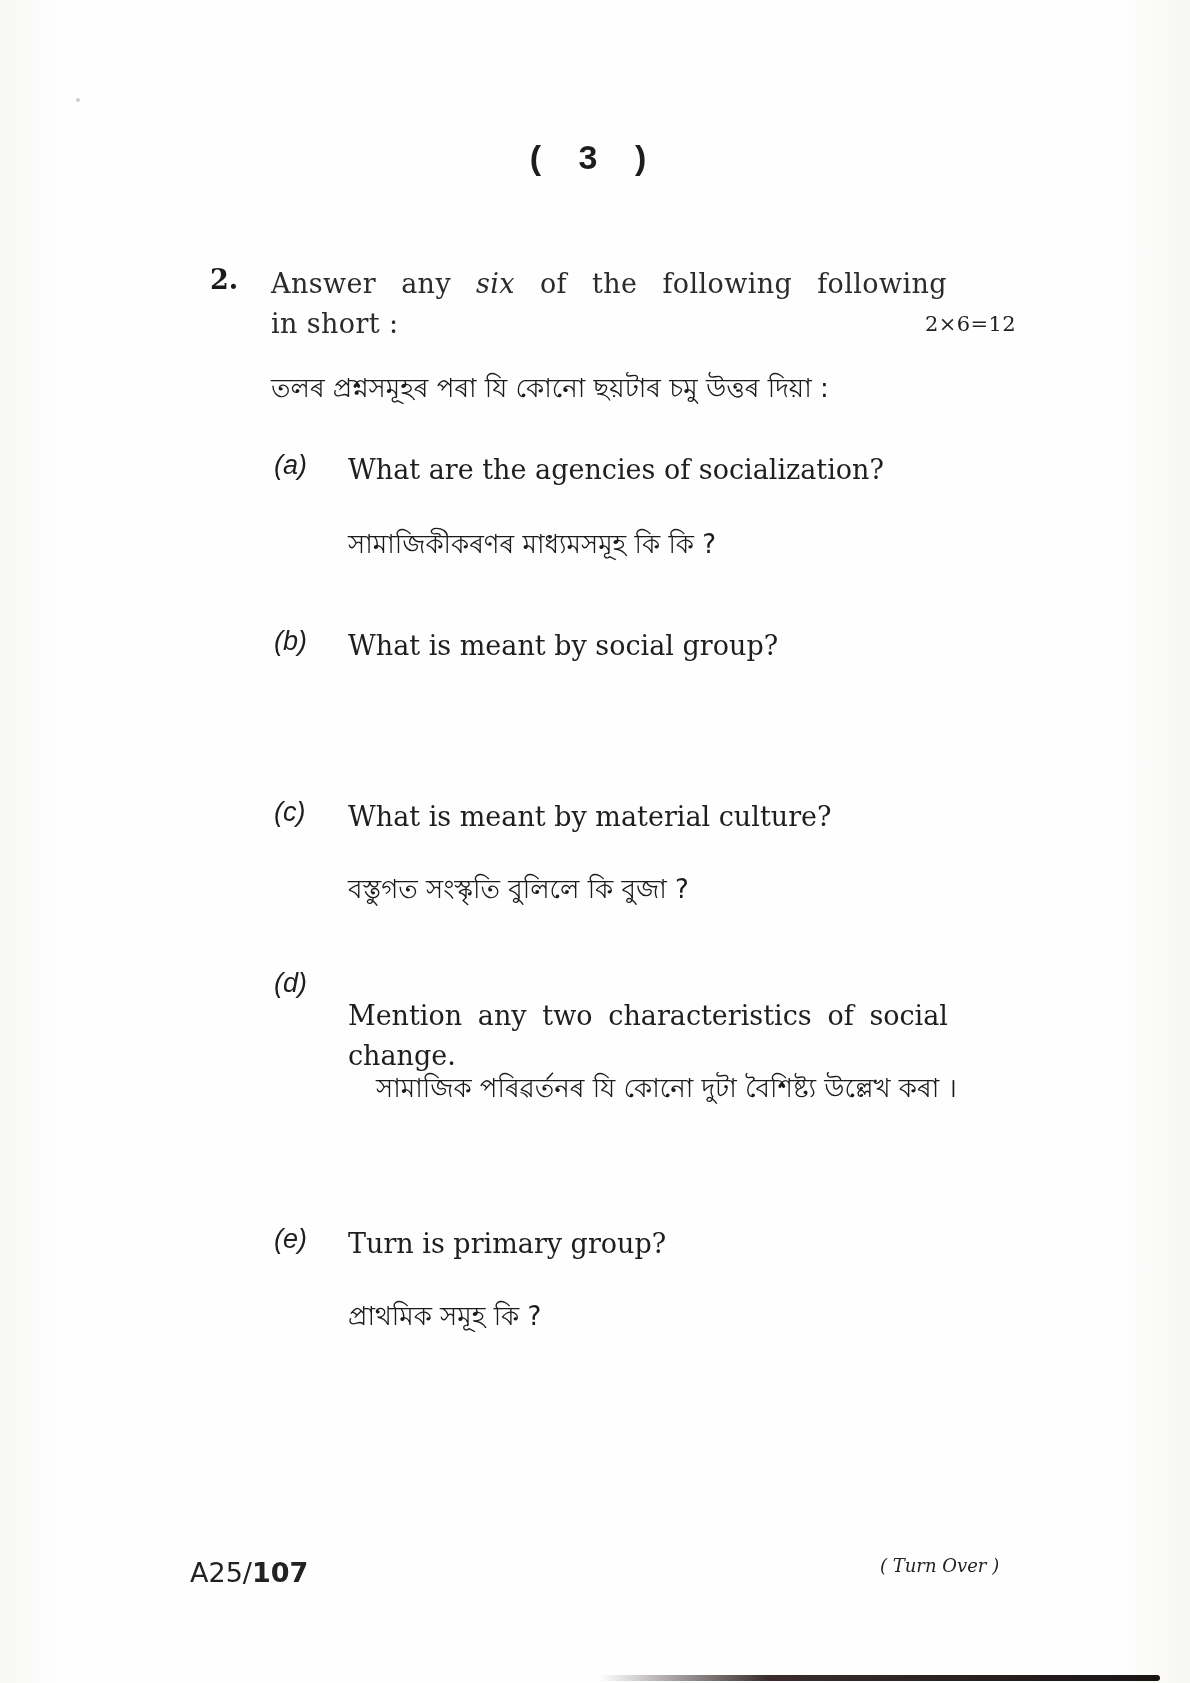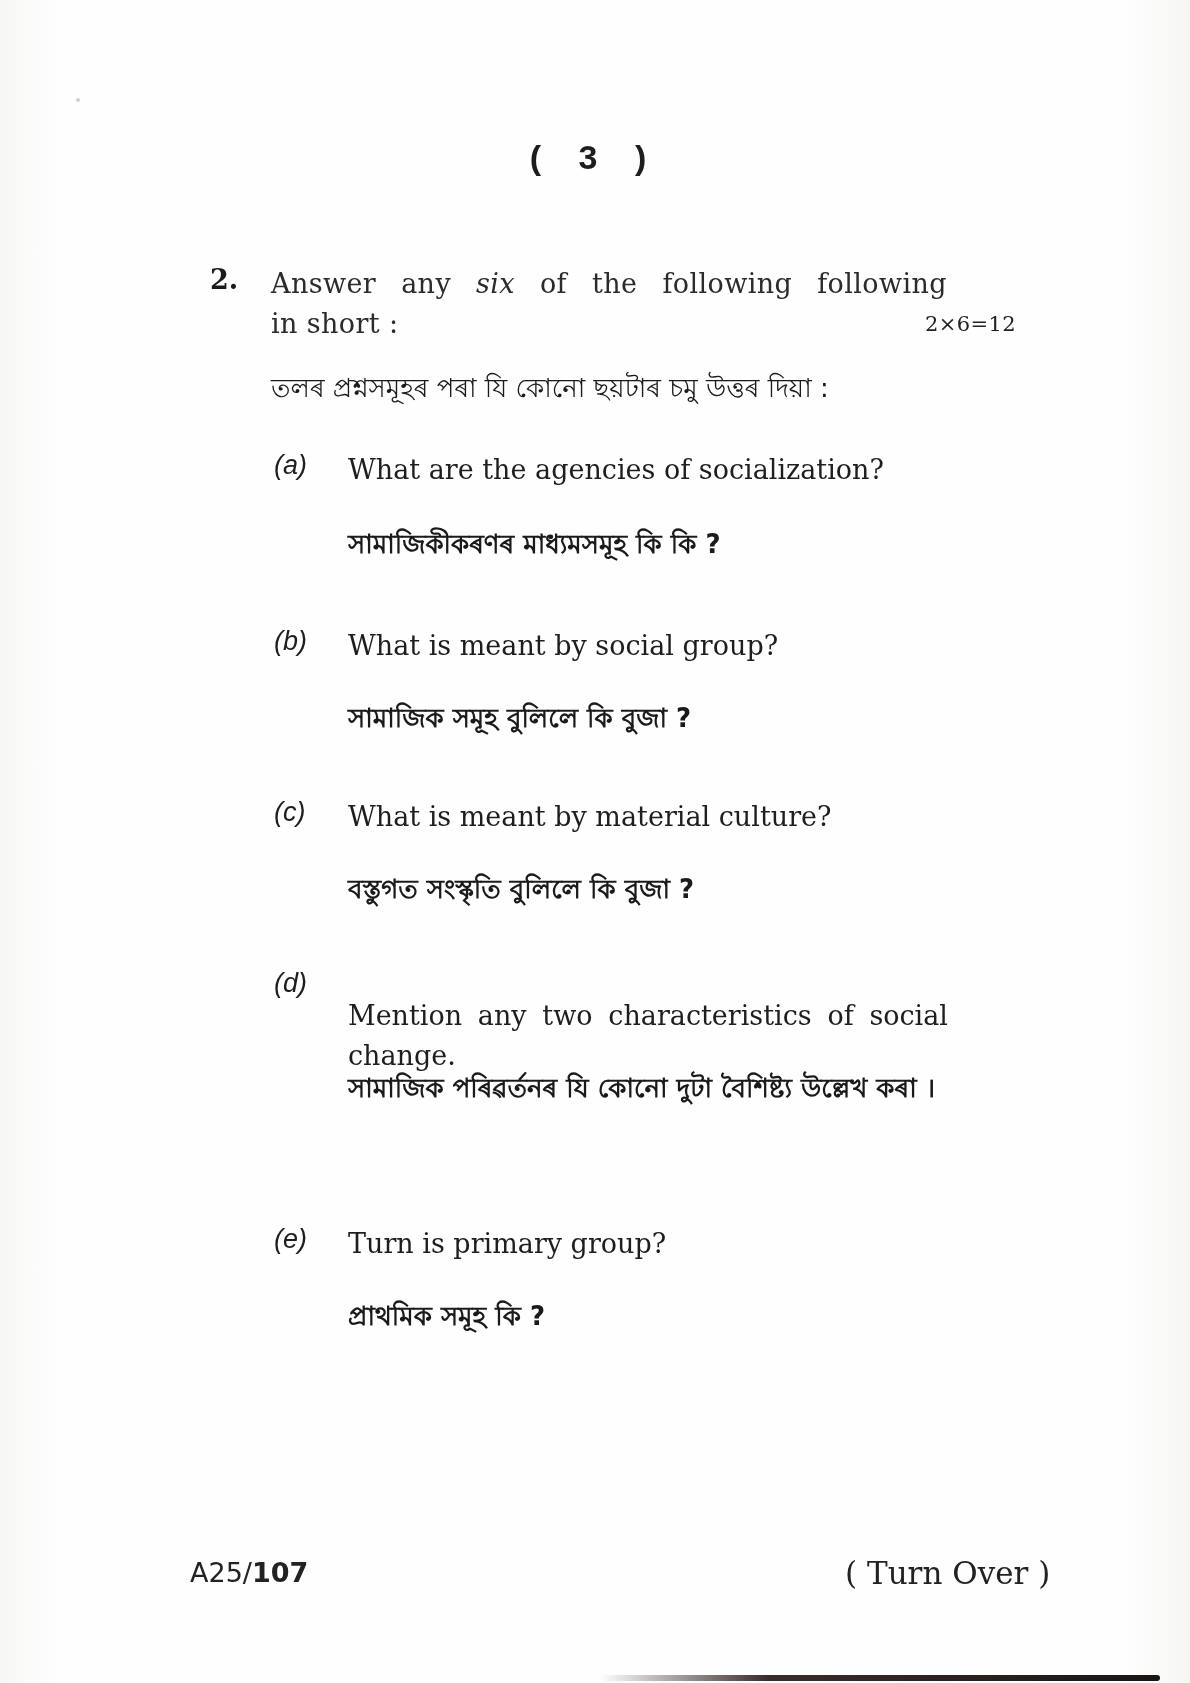--- a/index.html
+++ b/index.html
@@ -107,42 +107,42 @@
     .sub-en.justify {
       text-align: justify;
       text-align-last: left;
       margin-top: 28px;
     }
     .sub-as {
       position: absolute;
       left: 74px;
       width: 610px;
       line-height: 44px;
-      font-weight: bold;
     }
     .sub-as.justify {
       text-align: justify;
     }
     .footer-code {
       position: absolute;
       left: 190px;
       top: 1557px;
       font-family: "DejaVu Sans", sans-serif;
       font-size: 27px;
       color: #222;
     }
     .footer-code b {
       font-weight: bold;
     }
     .footer-turn {
       position: absolute;
-      left: 845px;
+      left: 880px;
       top: 1555px;
       font-family: "DejaVu Serif", serif;
-      font-size: 31px;
+      font-style: italic;
+      font-size: 18px;
       color: #222;
     }
     .bottom-edge {
       position: absolute;
       left: 600px;
       top: 1675px;
       width: 560px;
       height: 6px;
       background: linear-gradient(90deg, rgba(60,40,40,0) 0%, #3a2c2c 30%, #1a1414 100%);
       border-radius: 3px;
@@ -185,33 +185,32 @@
 
   <div class="sub-q" style="top:450px; height:110px;">
     <span class="sub-label">(a)</span>
     <div class="sub-en">What are the agencies of socialization?</div>
     <div class="sub-as assamese" style="top:72px;">সামাজিকীকৰণৰ মাধ্যমসমূহ কি কি ?</div>
   </div>
 
   <div class="sub-q" style="top:626px; height:110px;">
     <span class="sub-label">(b)</span>
     <div class="sub-en">What is meant by social group?</div>
-    <div class="sub-as assamese" style="top:70px;">সামাজিক সমূহ বুলিলে কি বুজা ?</div>
   </div>
 
   <div class="sub-q" style="top:797px; height:110px;">
     <span class="sub-label">(c)</span>
     <div class="sub-en">What is meant by material culture?</div>
     <div class="sub-as assamese" style="top:70px;">বস্তুগত সংস্কৃতি বুলিলে কি বুজা ?</div>
   </div>
 
   <div class="sub-q" style="top:968px; height:200px;">
     <span class="sub-label">(d)</span>
     <div class="sub-en justify" style="width:600px;">Mention any two characteristics of social change.</div>
-    <div class="sub-as assamese justify" style="top:98px; width:600px;">সামাজিক পৰিৱৰ্তনৰ যি কোনো দুটা বৈশিষ্ট্য উল্লেখ কৰা ।</div>
+    <div class="sub-as assamese justify" style="top:98px; width:600px;margin-left:28px;">সামাজিক পৰিৱৰ্তনৰ যি কোনো দুটা বৈশিষ্ট্য উল্লেখ কৰা ।</div>
   </div>
 
   <div class="sub-q" style="top:1224px; height:110px;">
     <span class="sub-label">(e)</span>
     <div class="sub-en">Turn is primary group?</div>
     <div class="sub-as assamese" style="top:70px;">প্ৰাথমিক সমূহ কি ?</div>
   </div>
 
   <div class="footer-code">
     <span>A25/</span><b>107</b>

